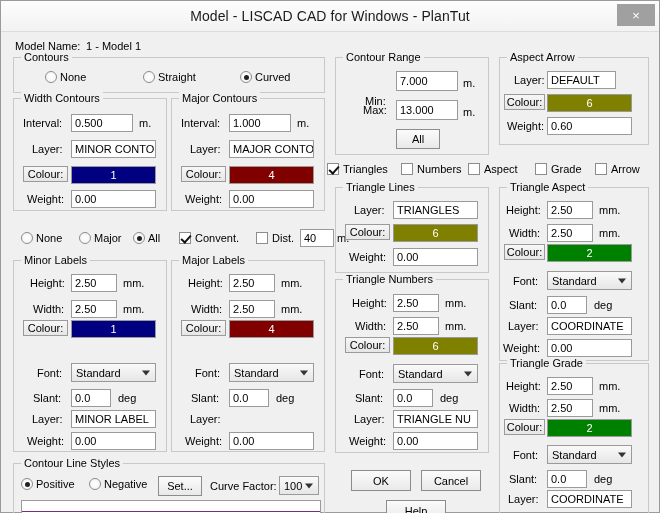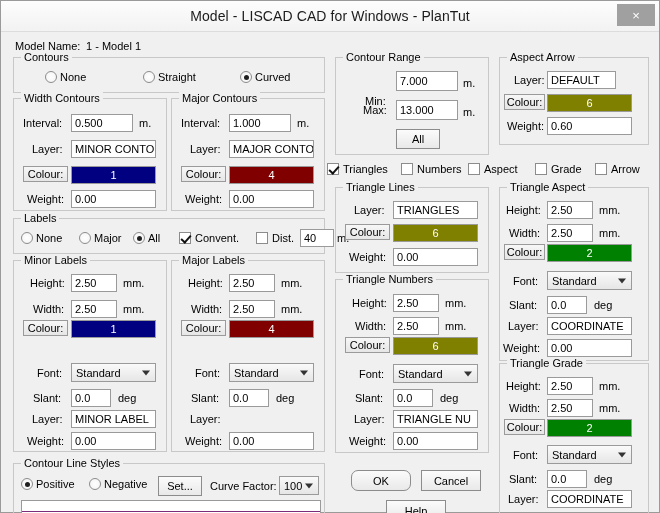--- a/index.html
+++ b/index.html
@@ -162,23 +162,20 @@
 
     <span class="lbl" style="left:189px;top:111px;">Layer:</span>
     <div class="inp" style="left:228px;top:108px;width:85px;">MAJOR CONTOU</div>
 
     <div class="btn colbtn" style="left:180px;top:134px;width:45px;">Colour:</div>
     <div class="swatch" style="left:228px;top:134px;width:85px;background:#800000;">4</div>
 
     <span class="lbl" style="left:184px;top:161px;">Weight:</span>
     <div class="inp" style="left:228px;top:158px;width:85px;">0.00</div>
 
-    <div class="grp" style="left:12px;top:186px;width:310px;height:34px;">
-      <span class="legend">Labels</span>
-    </div>
     <div class="radio" style="left:20px;top:200px;">
       <span class="dot"></span>
       <span>None</span>
     </div>
     <div class="radio" style="left:78px;top:200px;">
       <span class="dot"></span>
       <span>Major</span>
     </div>
     <div class="radio on" style="left:132px;top:200px;">
       <span class="dot"></span>
@@ -344,21 +341,21 @@
     <span class="lbl" style="left:354px;top:360px;">Slant:</span>
     <div class="inp" style="left:392px;top:357px;width:40px;">0.0</div>
     <span class="lbl" style="left:439px;top:360px;">deg</span>
 
     <span class="lbl" style="left:353px;top:381px;">Layer:</span>
     <div class="inp" style="left:392px;top:378px;width:85px;">TRIANGLE NU</div>
 
     <span class="lbl" style="left:348px;top:403px;">Weight:</span>
     <div class="inp" style="left:392px;top:400px;width:85px;">0.00</div>
 
-    <div class="btn" style="left:350px;top:438px;width:60px;height:21px;border-radius:7px;">OK</div>
+    <div class="btn" style="left:350px;top:438px;width:60px;height:21px;">OK</div>
     <div class="btn" style="left:420px;top:438px;width:60px;height:21px;">Cancel</div>
     <div class="btn" style="left:385px;top:468px;width:60px;height:21px;">Help</div>
 
     <div class="grp" style="left:498px;top:25px;width:148px;height:86px;">
       <span class="legend">Aspect Arrow</span>
     </div>
     <span class="lbl" style="left:513px;top:42px;">Layer:</span>
     <div class="inp" style="left:546px;top:39px;width:69px;">DEFAULT</div>
 
     <div class="btn colbtn" style="left:503px;top:62px;width:41px;">Colour:</div>

